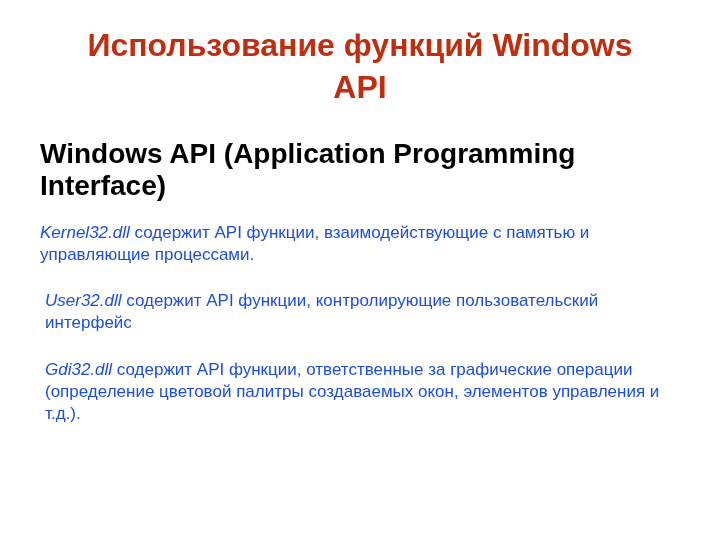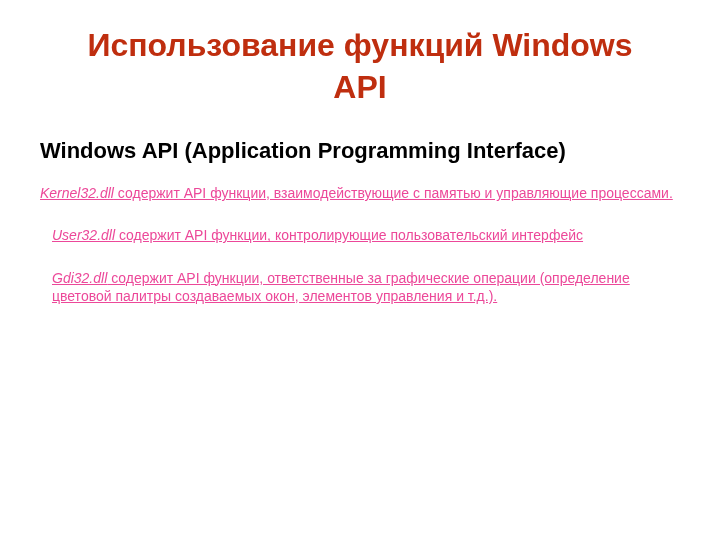--- a/index.html
+++ b/index.html
@@ -18,37 +18,36 @@
     .title {
       text-align: center;
       font-size: 32px;
       font-weight: bold;
       color: #bf2e0f;
       line-height: 1.3;
       margin-bottom: 30px;
       padding: 0 40px;
     }
     .subtitle {
-      font-size: 22px;
+      font-size: 28px;
       font-weight: bold;
       color: #000000;
       margin-bottom: 20px;
     }
     .paragraph {
-      font-size: 14px;
+      font-size: 17px;
       line-height: 1.3;
       margin-bottom: 24px;
-      color: #ec4899;
-      text-decoration: underline;
+      color: #1d4ed8;
     }
     .dll-name {
       font-style: italic;
     }
     .indent {
-      margin-left: 12px;
+      margin-left: 5px;
     }
   </style>
 </head>
 <body>
 
 <div class="title">
   <span>Использование функций Windows API</span><br>
 </div>
 
 <div class="subtitle">Windows API (Application Programming Interface)</div>

